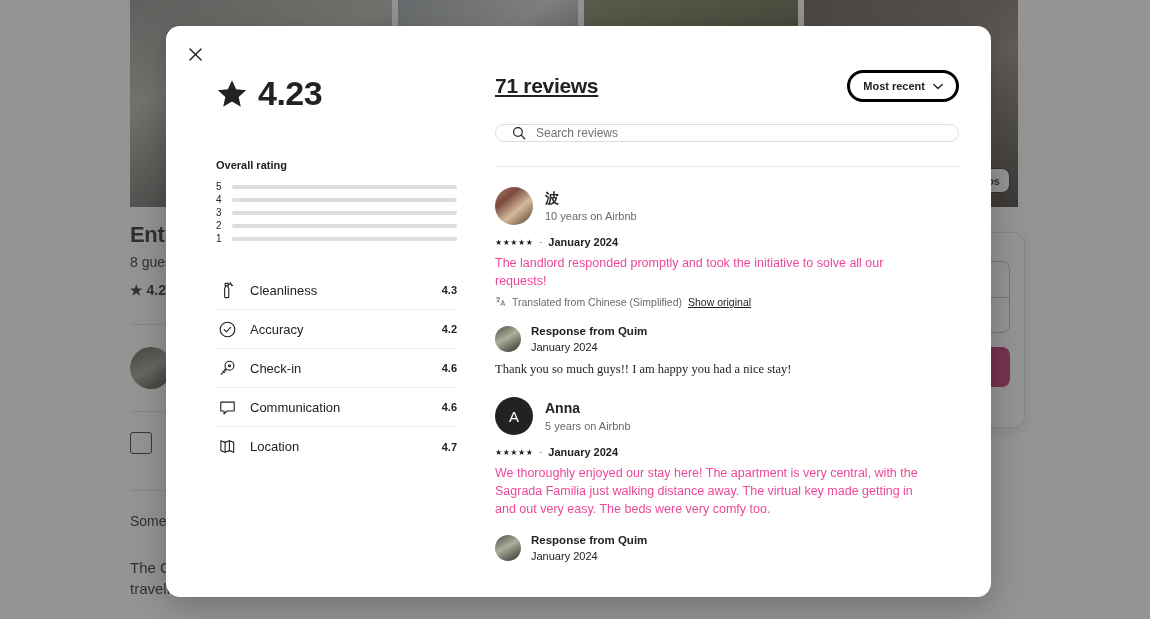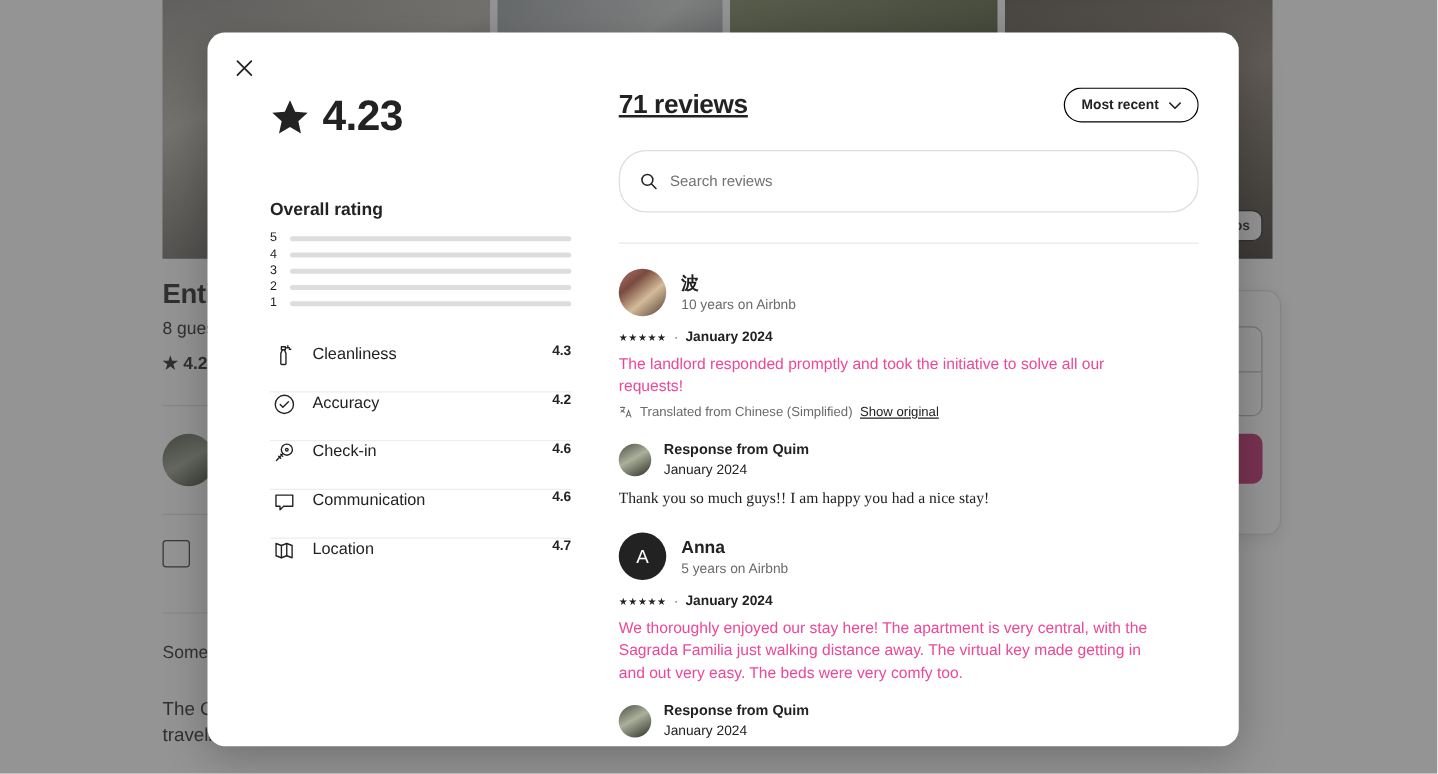--- a/index.html
+++ b/index.html
@@ -65,50 +65,50 @@
   }
 
   .modal-body { display: flex; height: 100%; padding: 44px 32px 0 50px; }
 
   
   .left-col { width: 255px; flex: 0 0 255px; padding-right: 14px; }
   .big-rating { display: flex; align-items: center; gap: 10px; margin-top: 4px; }
   .big-star svg { display: block; }
   .big-rating-num { font-size: 34px; font-weight: 700; color: #222; letter-spacing: -0.5px; }
 
-  .overall-label { font-size: 14px; font-weight: 600; color: #222; margin-top: 46px; }
+  .overall-label { font-size: 11px; font-weight: 600; color: #222; margin-top: 46px; }
   .bars { margin-top: 9px; }
   .bar-row { display: flex; align-items: center; gap: 8px; height: 13px; }
   .bar-num { font-size: 10px; color: #222; width: 8px; text-align: left; }
   .bar-track { flex: 1; height: 4px; background: #dddddd; border-radius: 2px; overflow: hidden; }
   .bar-fill { height: 100%; background: #222222; border-radius: 2px; }
 
   .cats { margin-top: 26px; }
   .cat-row {
-    display: flex; align-items: flex-start; gap: 12px;
+    display: flex; align-items: center; gap: 12px;
     height: 39px; border-bottom: 1px solid #ededed;
   }
   .cat-row:last-child { border-bottom: none; }
   .cat-ic { width: 22px; flex: 0 0 22px; display:flex; align-items:center; justify-content:center; }
   .cat-name { flex: 1; font-size: 13px; color: #222; }
   .cat-val { font-size: 11px; color: #222; font-weight: 600; }
 
   
   .right-col { flex: 1; padding-left: 24px; overflow: hidden; position: relative; }
   .rev-head { display: flex; align-items: center; justify-content: space-between; }
   .rev-count { font-size: 21px; font-weight: 700; color: #222; letter-spacing: -0.3px; text-decoration: underline; }
   .sort-btn {
     display: flex; align-items: center; gap: 8px;
-    border: 1px solid #000000; border-radius: 18px; background: #fff;
+    border: 3px solid #000000; border-radius: 18px; background: #fff;
     font-size: 11px; color: #222; font-weight: 600; padding: 7px 13px; cursor: pointer;
     font-family: "Liberation Sans", sans-serif;
   }
   .search-wrap {
     margin-top: 22px; display: flex; align-items: center; gap: 10px;
-    border: 1px solid #dddddd; border-radius: 22px; height: 50px; padding: 0 16px;
+    border: 1px solid #dddddd; border-radius: 22px; height: 18px; padding: 0 16px;
   }
   .search-input {
     border: none; outline: none; flex: 1; font-size: 12px; color: #222;
     font-family: "Liberation Sans", sans-serif; background: transparent;
   }
   .search-input::placeholder { color: #717171; }
   .rev-divider { margin-top: 24px; height: 1px; background: #e8e8e8; }
 
   .review { margin-top: 20px; }
   .rev-user { display: flex; align-items: center; gap: 12px; }

